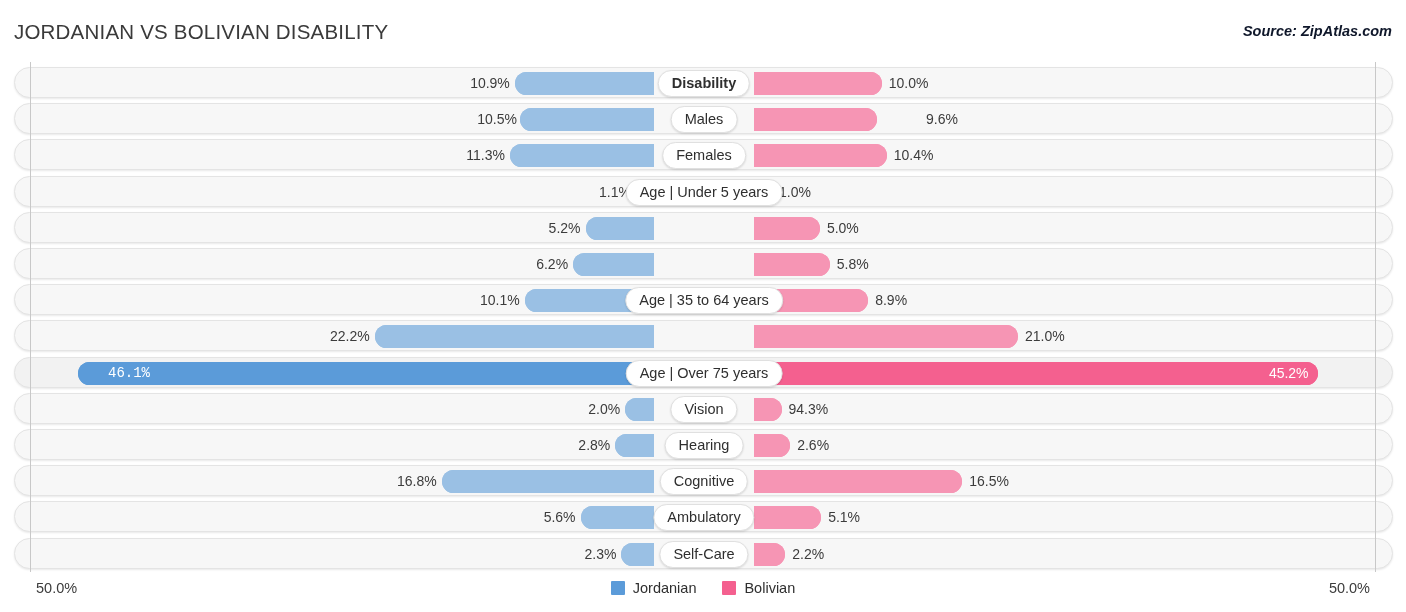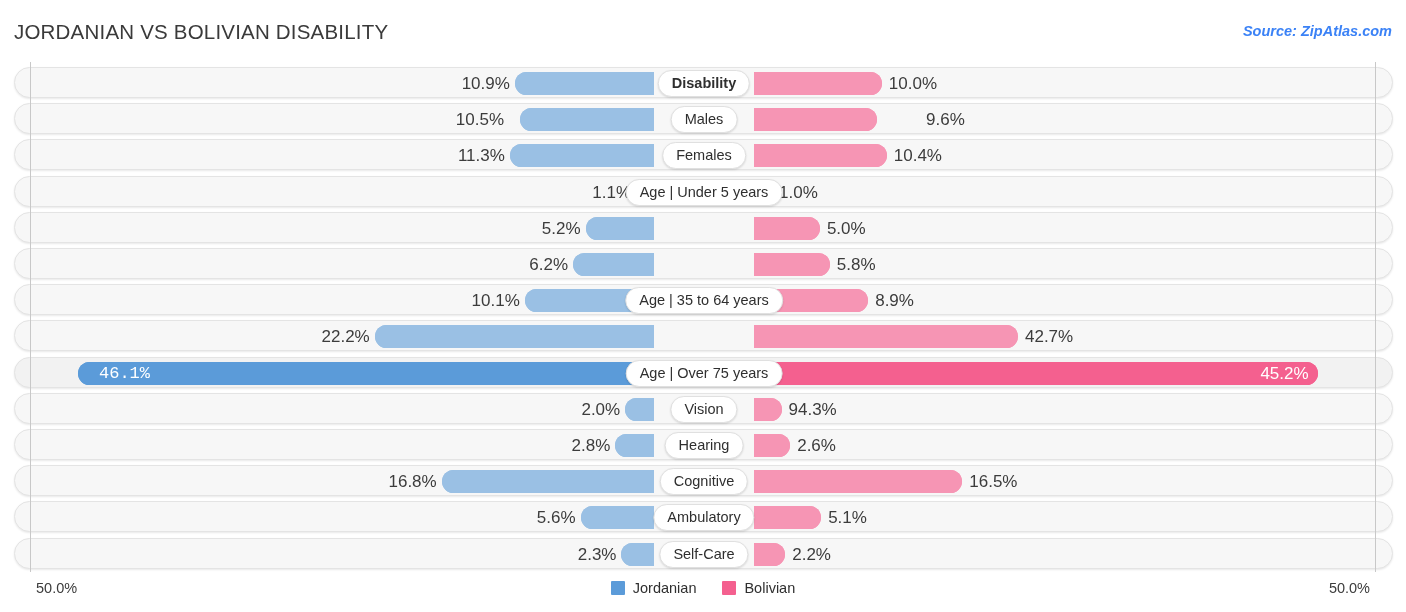--- a/index.html
+++ b/index.html
@@ -31,21 +31,21 @@
     color: #3a3a3a;
     font-weight: 400;
     white-space: nowrap;
   }
   #source-note {
     position: absolute;
     right: 14px; top: 23px;
     font-size: 14.5px;
     font-style: italic;
     font-weight: bold;
-    color: #3b82f6;
+    color: #0f172a;
     white-space: nowrap;
   }
 
   
   #plot {
     position: absolute;
     left: 0; top: 62px;
     width: 1406px;
     height: 510px;
   }
@@ -110,21 +110,21 @@
     border-radius: 0 12px 12px 0;
     background: inherit;
   }
 
   
   .val {
     position: absolute;
     top: 0;
     height: 31px;
     line-height: 31px;
-    font-size: 17px;
+    font-size: 14px;
     color: #3c3c3c;
     white-space: nowrap;
     z-index: 4;
   }
   .val.left  { text-align: right; }
   .val.right { text-align: left; }
   .val.inside {
     color: #ffffff;
     font-weight: normal;
   }
@@ -204,21 +204,21 @@
         <div class="row" style="top: 5px;">
           <div class="bar left" style="left: 499.84px; width: 139.16px;"></div>
           <div class="bar right" style="left: 739px; width: 127.8px;"></div>
           <div class="val left" style="left: 422.84px; width: 72px;">10.9%</div>
           <div class="val right" style="left: 873.8px; width: 72px;">10.0%</div>
           <div class="pill" style="left: 689px; font-weight: bold;">Disability</div>
         </div>
         <div class="row" style="top: 41.2px;">
           <div class="bar left" style="left: 504.8px; width: 134.2px;"></div>
           <div class="bar right" style="left: 739px; width: 122.848px;"></div>
-          <div class="val left" style="left: 417px; width: 72px;">10.5%</div>
+          <div class="val left" style="left: 430px; width: 72px;">10.5%</div>
           <div class="val right" style="left: 911px; width: 72px;">9.6%</div>
           <div class="pill" style="left: 689px;">Males</div>
         </div>
         <div class="row" style="top: 77.4px;">
           <div class="bar left" style="left: 494.88px; width: 144.12px;"></div>
           <div class="bar right" style="left: 739px; width: 132.752px;"></div>
           <div class="val left" style="left: 417.88px; width: 72px;">11.3%</div>
           <div class="val right" style="left: 878.752px; width: 72px;">10.4%</div>
           <div class="pill" style="left: 689px;">Females</div>
         </div>
@@ -245,21 +245,21 @@
           <div class="bar left" style="left: 509.76px; width: 129.24px;"></div>
           <div class="bar right" style="left: 739px; width: 114.182px;"></div>
           <div class="val left" style="left: 432.76px; width: 72px;">10.1%</div>
           <div class="val right" style="left: 860.182px; width: 72px;">8.9%</div>
           <div class="pill" style="left: 689px;">Age | 35 to 64 years</div>
         </div>
         <div class="row" style="top: 258.4px;">
           <div class="bar left" style="left: 359.72px; width: 279.28px;"></div>
           <div class="bar right" style="left: 739px; width: 263.98px;"></div>
           <div class="val left" style="left: 282.72px; width: 72px;">22.2%</div>
-          <div class="val right" style="left: 1009.98px; width: 72px;">42.7%</div>
+          <div class="val right" style="left: 1009.98px; width: 72px;">21.0%</div>
         </div>
         <div class="row highlight" style="top: 294.6px;">
           <div class="bar left" style="left: 63.36px; width: 575.64px;"></div>
           <div class="bar right" style="left: 739px; width: 563.576px;"></div>
           <div class="val left inside" style="left: 65px; width: 70px; text-align: right; font-family: Liberation Mono, monospace;">46.1%</div>
           <div class="val right inside" style="left: 1223.58px; width: 70px; text-align: right;">45.2%</div>
           <div class="pill" style="left: 689px;">Age | Over 75 years</div>
         </div>
         <div class="row" style="top: 330.8px;">
           <div class="bar left" style="left: 610.2px; width: 28.8px;"></div>

